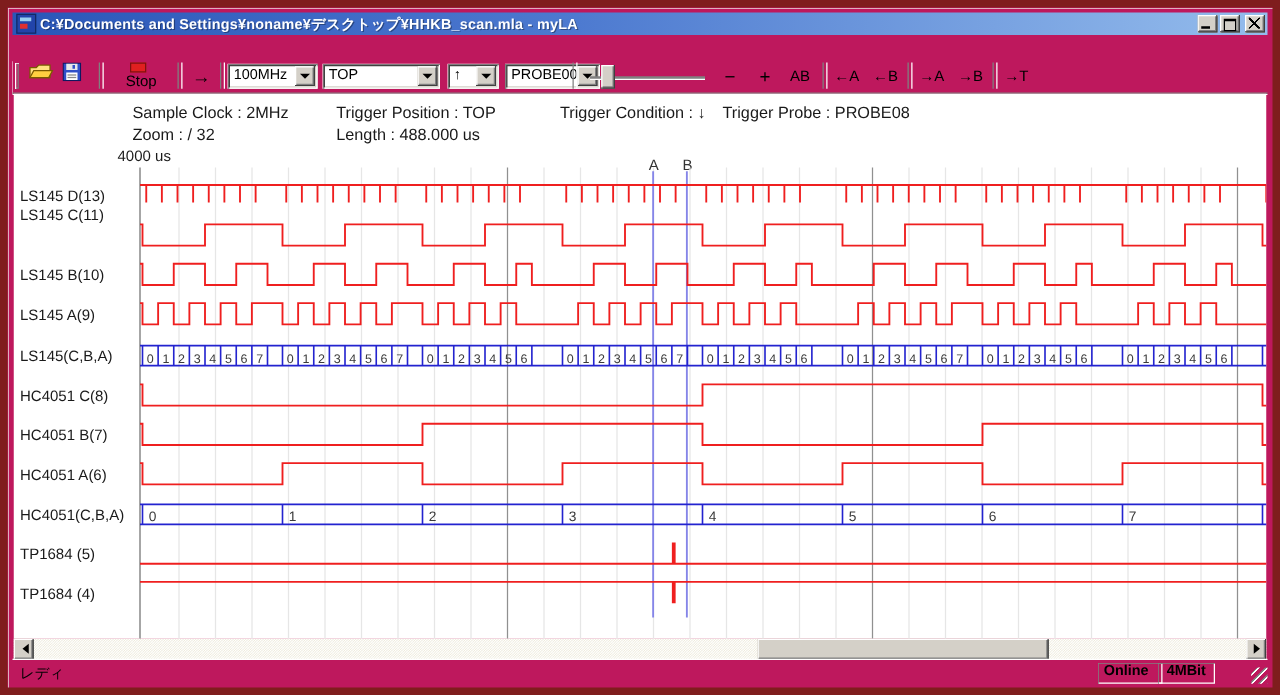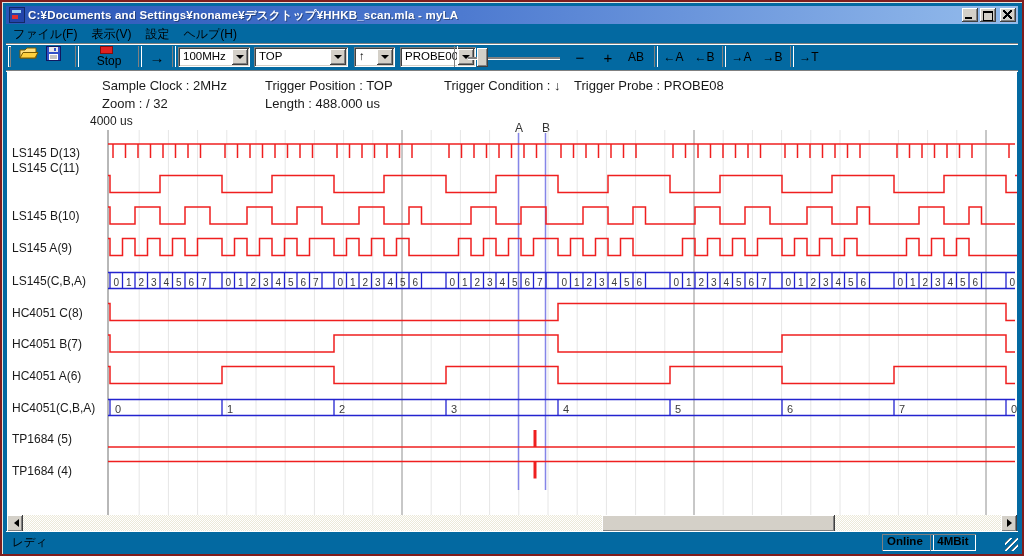--- a/index.html
+++ b/index.html
@@ -1,18 +1,18 @@
 <!DOCTYPE html>
 <html><head>
 <meta charset="utf-8">
 <style>
   html,body{margin:0;padding:0;background:#777;}
   #stage{position:relative;width:1024px;height:556px;overflow:hidden;
          font-family:"Liberation Sans",sans-serif;-webkit-font-smoothing:none;}
-  .win{position:absolute;inset:0;background:#0369a1;border:2px solid #7f1d1d;
+  .win{position:absolute;inset:0;background:#be185d;border:6px solid #7f1d1d;
        box-shadow:inset 1px 1px 0 #e8e4dc;}
   
   .titlebar{position:absolute;left:4px;top:4px;right:4px;height:18px;
     background:linear-gradient(90deg,#2a56b8 0%,#4d7ad0 45%,#94bcec 100%);
     display:flex;align-items:center;padding:0 2px;}
   .appicon{width:14px;height:14px;margin:0 3px 0 1px;background:#2244aa;
     border:1px solid #122a66;position:relative;flex:0 0 auto;}
   .appicon:before{content:"";position:absolute;left:2px;top:2px;width:9px;height:3px;background:#9ad0f0;}
   .appicon:after{content:"";position:absolute;left:2px;top:7px;width:6px;height:4px;background:#e03030;}
   .title-text{color:#fff;font-size:11.5px;font-weight:bold;white-space:nowrap;overflow:hidden;
@@ -95,26 +95,20 @@
           </div>
       <div class="tb-btn">
             <i class="g-max"></i>
           </div>
       <div class="tb-btn" style="margin-left:2px">
             <i class="g-cls"></i>
           </div>
     </div>
   </div>
 
-  <div class="menubar">
-    <div class="menu-item">ファイル(F)</div>
-    <div class="menu-item">表示(V)</div>
-    <div class="menu-item">設定</div>
-    <div class="menu-item">ヘルプ(H)</div>
-  </div>
 
   <div class="toolbar">
     <div class="grip"></div>
     <div class="tbtn" style="left:13px;width:24px">
       <svg width="20" height="15">
         <path d="M1,4 L6,4 L8,2 L17,2 L17,12 L1,12 Z" fill="#ffe080" stroke="#7a5a00" stroke-width="1"></path>
         <path d="M1,12 L4,6.5 L19,6.5 L16,12 Z" fill="#ffd040" stroke="#7a5a00" stroke-width="1"></path>
       </svg>
     </div>
     <div class="tbtn" style="left:40px;width:24px">

